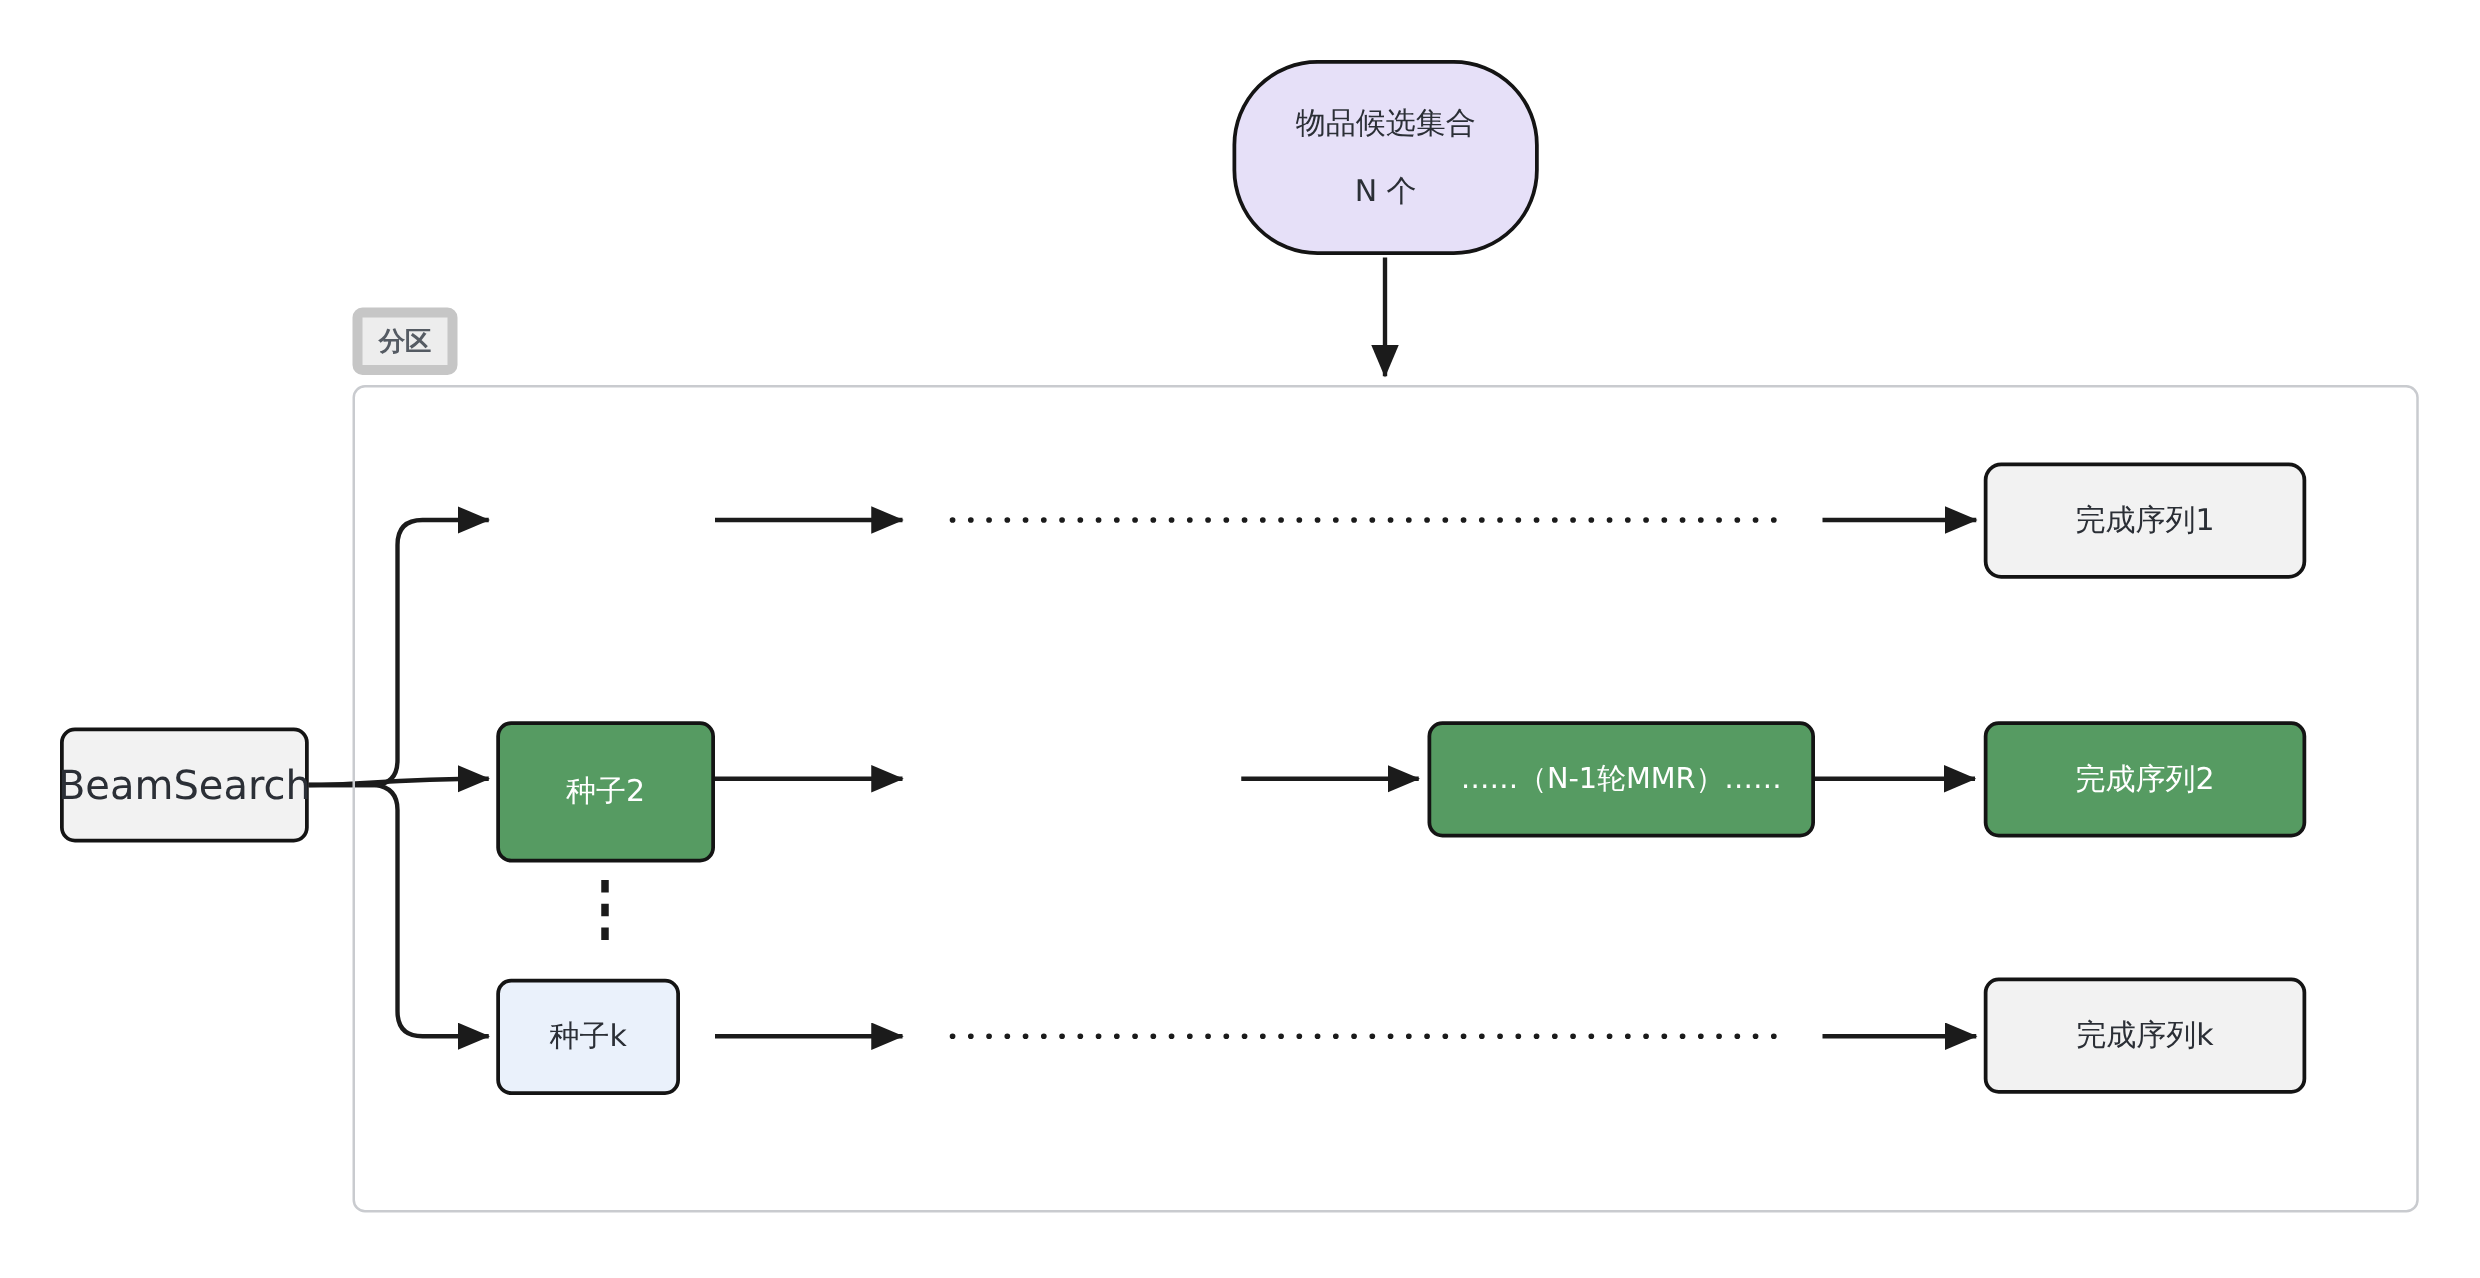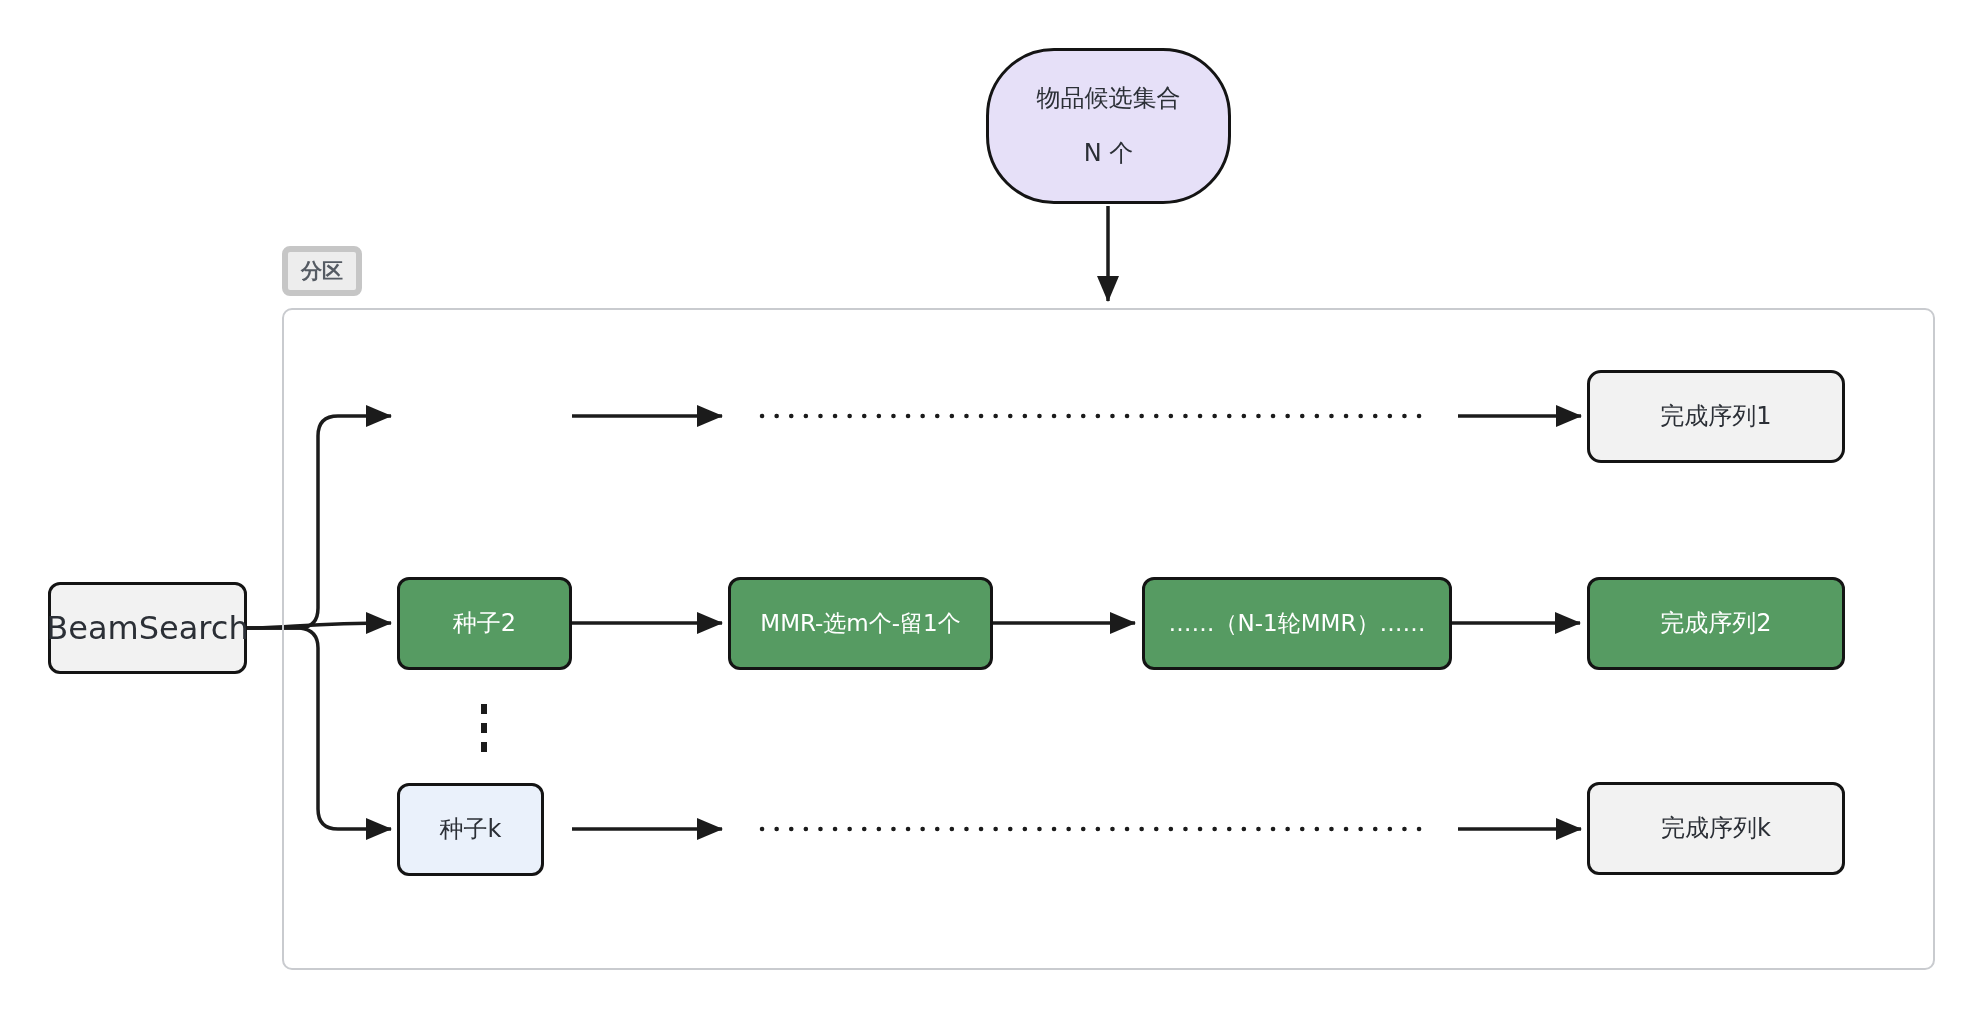--- a/index.html
+++ b/index.html
@@ -33,21 +33,21 @@
   .node.stadium {
     border-radius: 68px;
     flex-direction: column;
     font-size: 24px;
     gap: 20px;
   }
   .node.latin { font-size: 32px; }
   .chip {
     position: absolute;
     padding: 5px 13px;
-    border: 6px solid #f97316;
+    border: 8px solid #f97316;
     border-radius: 8px;
     font-size: 21px;
     font-weight: bold;
     box-sizing: border-box;
   }
   .container-box {
     position: absolute;
     border: 2px solid #c9cbcf;
     border-radius: 10px;
     background: transparent;
@@ -98,31 +98,28 @@
   <div class="node stadium" style="left: 986px; top: 48px; width: 245px; height: 156px; background-color: rgb(230, 224, 248);">
     <div>物品候选集合</div>
     <div>N 个</div>
   </div>
 
   <div class="node latin" style="left: 48px; top: 582px; width: 199px; height: 92px; background-color: rgb(242, 242, 242);">
     <span>BeamSearch</span>
   </div>
 
 
-  <div class="node" style="left: 397px; top: 577px; width: 175px; height: 93px; background-color: rgb(86, 155, 98); color: rgb(255, 255, 255);">
+  <div class="node" style="left: 397px; top: 577px; width: 175px; height: 113px; background-color: rgb(86, 155, 98); color: rgb(255, 255, 255);">
     <span>种子2</span>
   </div>
 
   <div class="node" style="left: 397px; top: 783px; width: 147px; height: 93px; background-color: rgb(234, 241, 251);">
     <span>种子k</span>
   </div>
 
-  <div class="node" style="left: 728px; top: 577px; width: 265px; height: 93px; font-size: 23px; background-color: rgb(86, 155, 98); color: rgb(255, 255, 255);">
-    <span>MMR-选m个-留1个</span>
-  </div>
 
   <div class="node" style="left: 1142px; top: 577px; width: 310px; height: 93px; font-size: 23px; background-color: rgb(86, 155, 98); color: rgb(255, 255, 255);">
     <span>……（N-1轮MMR）……</span>
   </div>
 
   <div class="node" style="left: 1587px; top: 370px; width: 258px; height: 93px; background-color: rgb(242, 242, 242); border-radius: 14px;">
     <span>完成序列1</span>
   </div>
 
   <div class="node" style="left: 1587px; top: 577px; width: 258px; height: 93px; background-color: rgb(86, 155, 98); color: rgb(255, 255, 255);">

